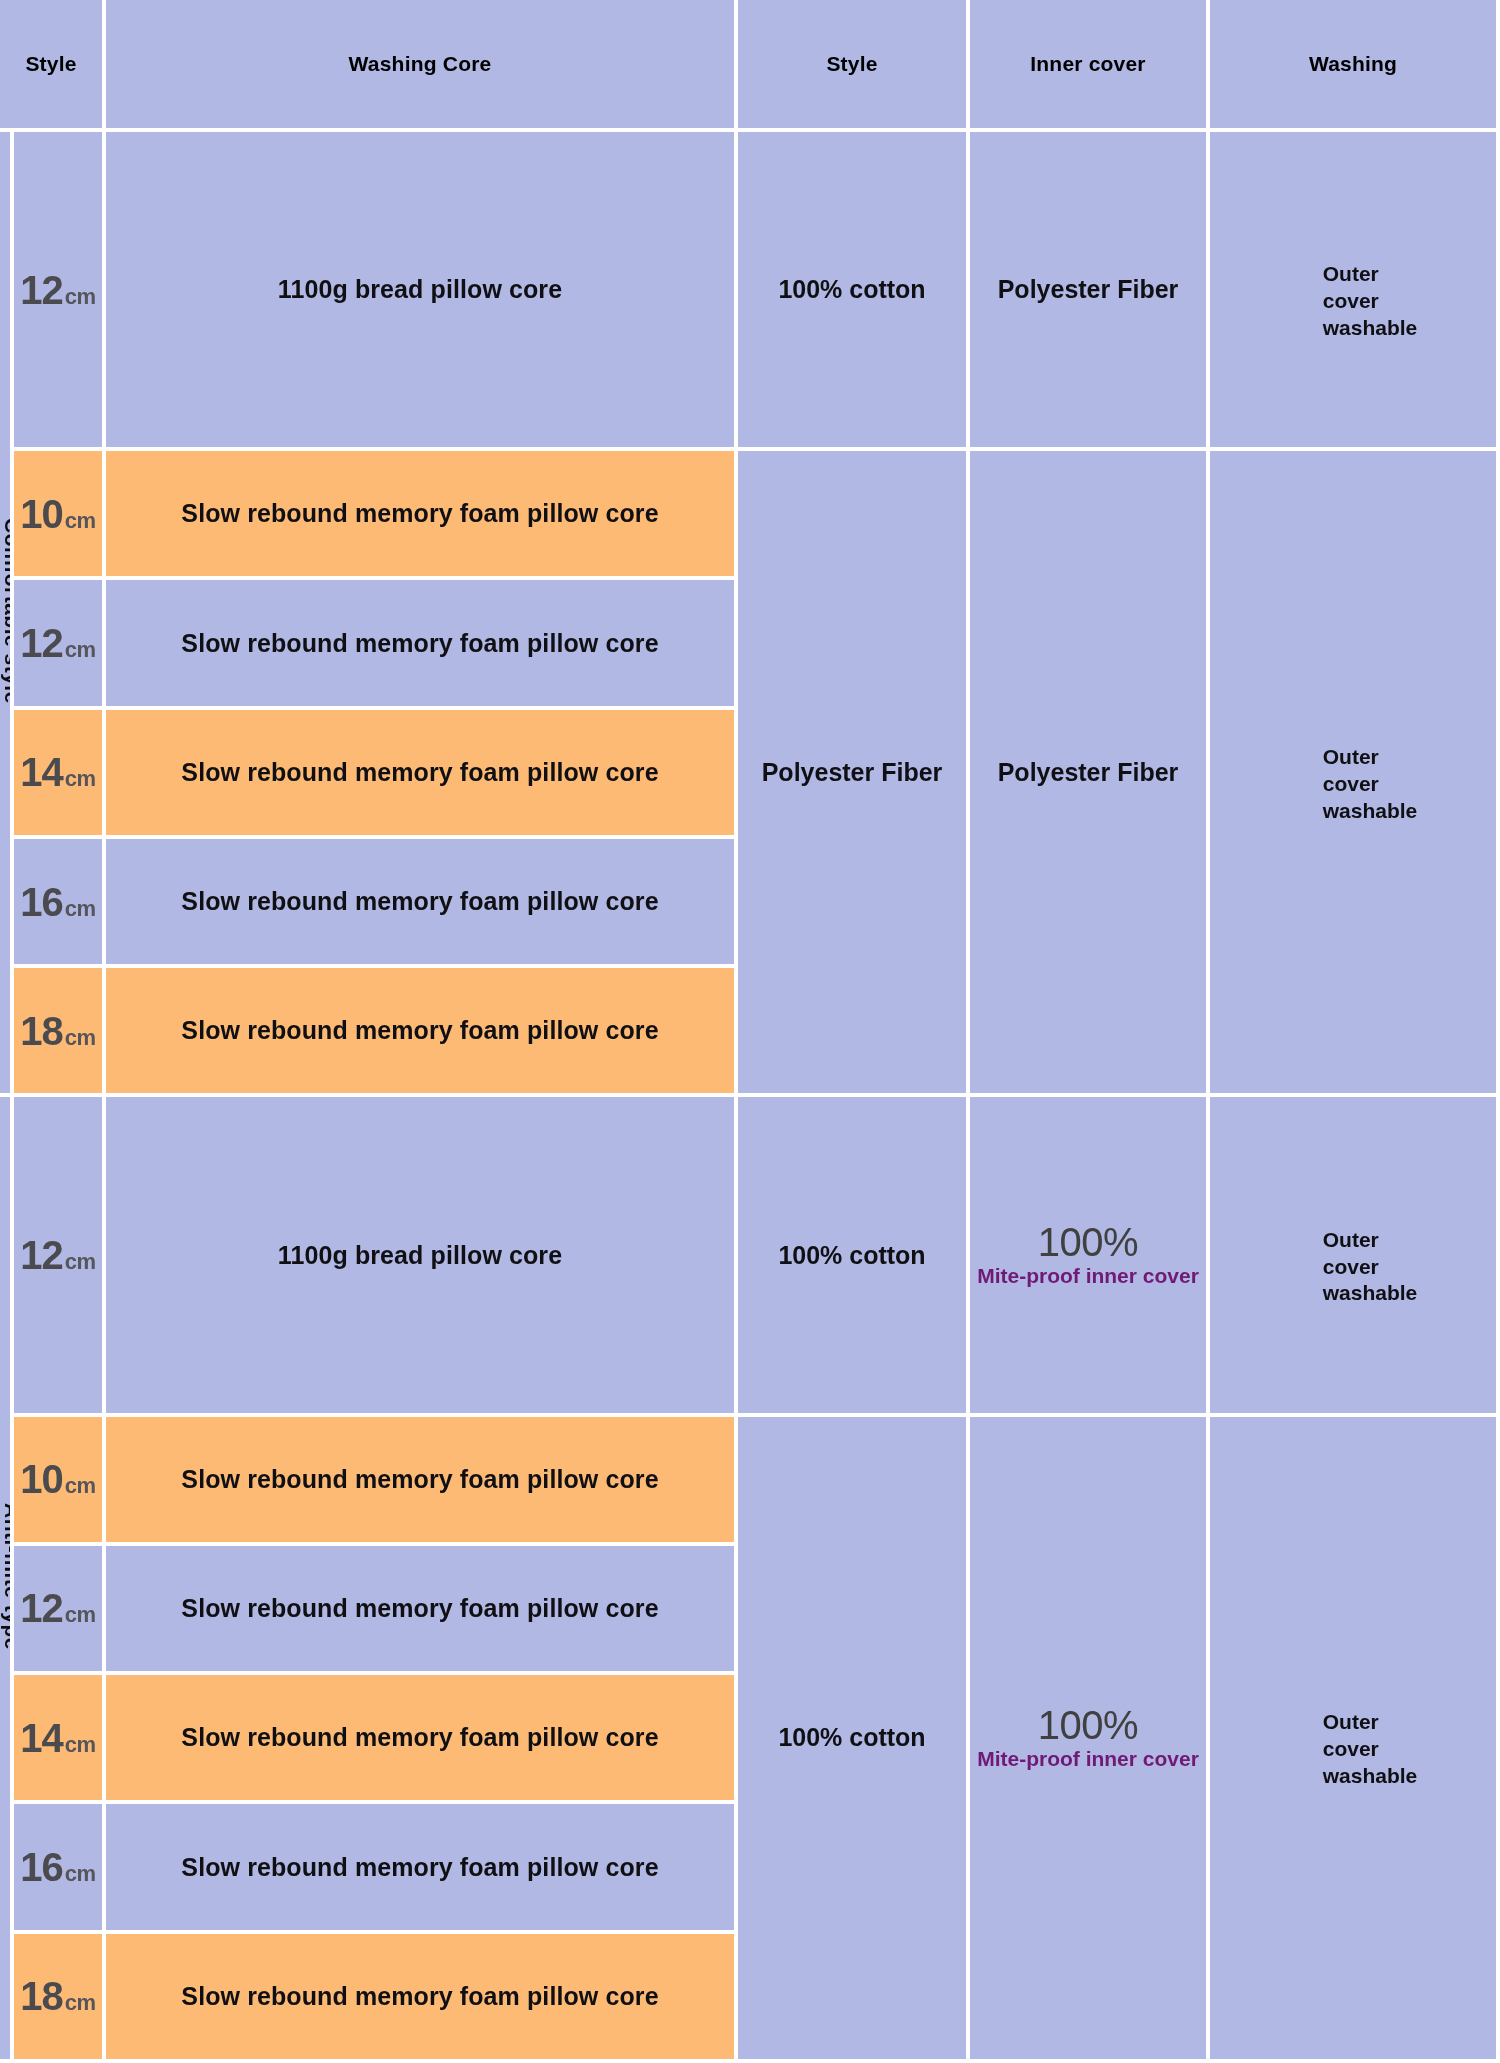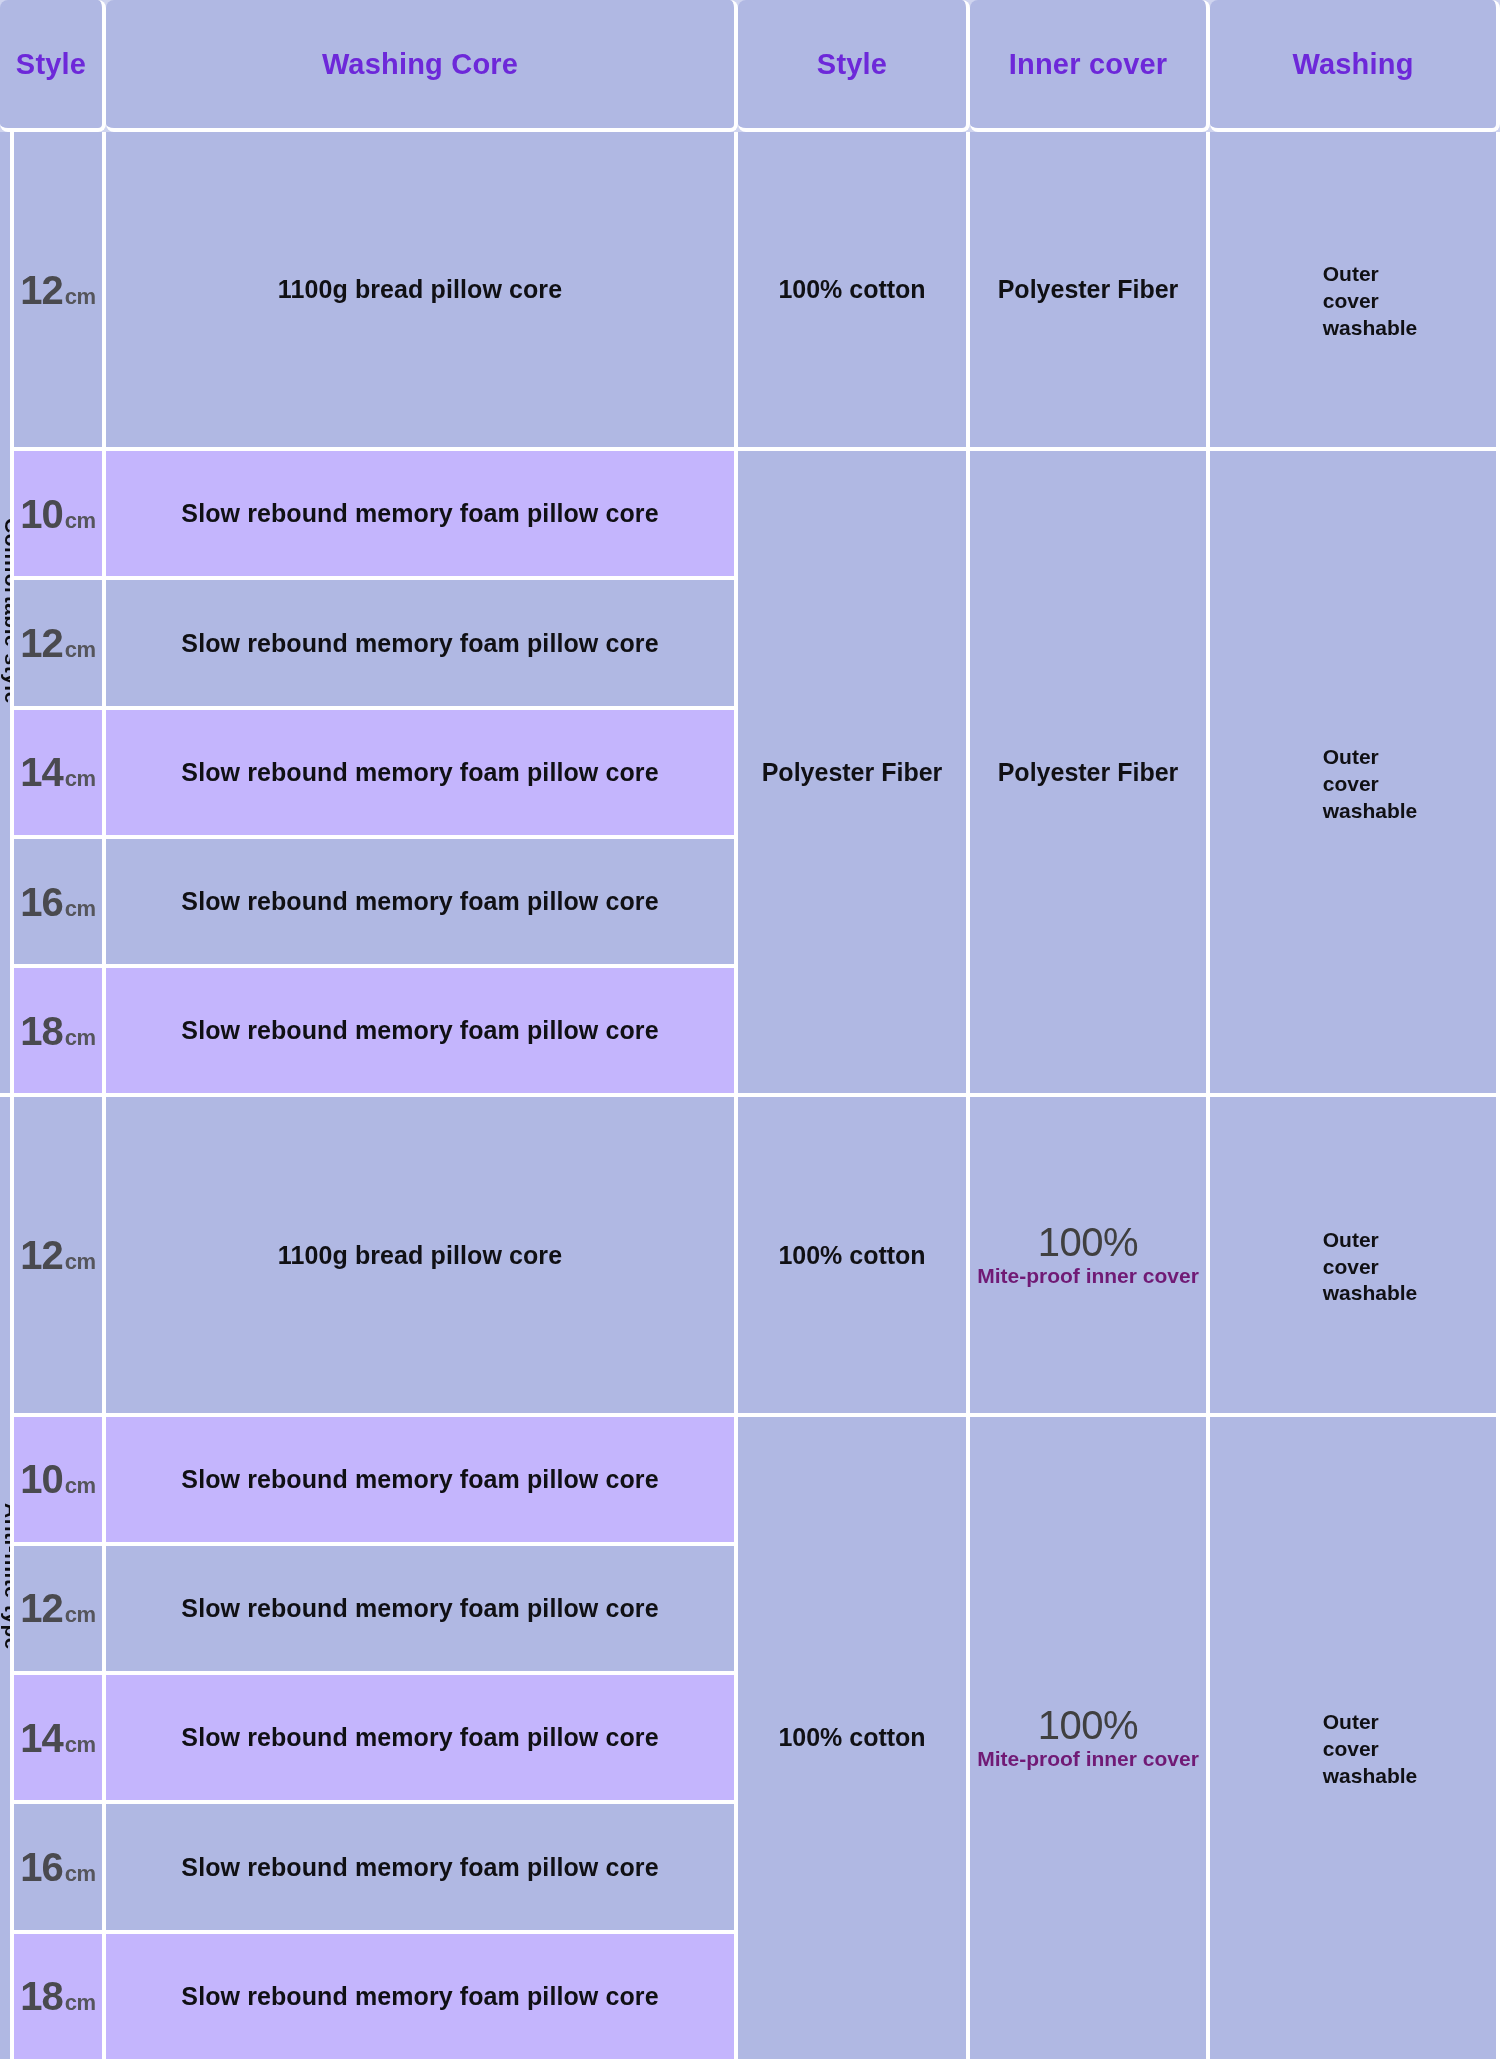--- a/index.html
+++ b/index.html
@@ -26,30 +26,29 @@
     vertical-align: middle;
     text-align: center;
     border-right: 4px solid #ffffff;
     border-bottom: 4px solid #ffffff;
     padding: 0;
     overflow: hidden;
   }
 
   
   .bg-peri { background: #b0b8e3; }
-  .bg-white { background: #c4b5fd; }
+  .bg-white { background: #fdba74; }
 
   
   .hdr {
-    color: #6d28d9;
-    font-weight: bold;
-    font-size: 29px;
+    color: #000000;
+    font-weight: bold;
+    font-size: 21px;
     letter-spacing: .2px;
     height: 128px;
-    border-radius: 8px;
   }
 
   
   .style-cell {
     width: 14px;
     border-right: 4px solid #ffffff;
     position: relative;
   }
   .style-rot {
     display: inline-block;

